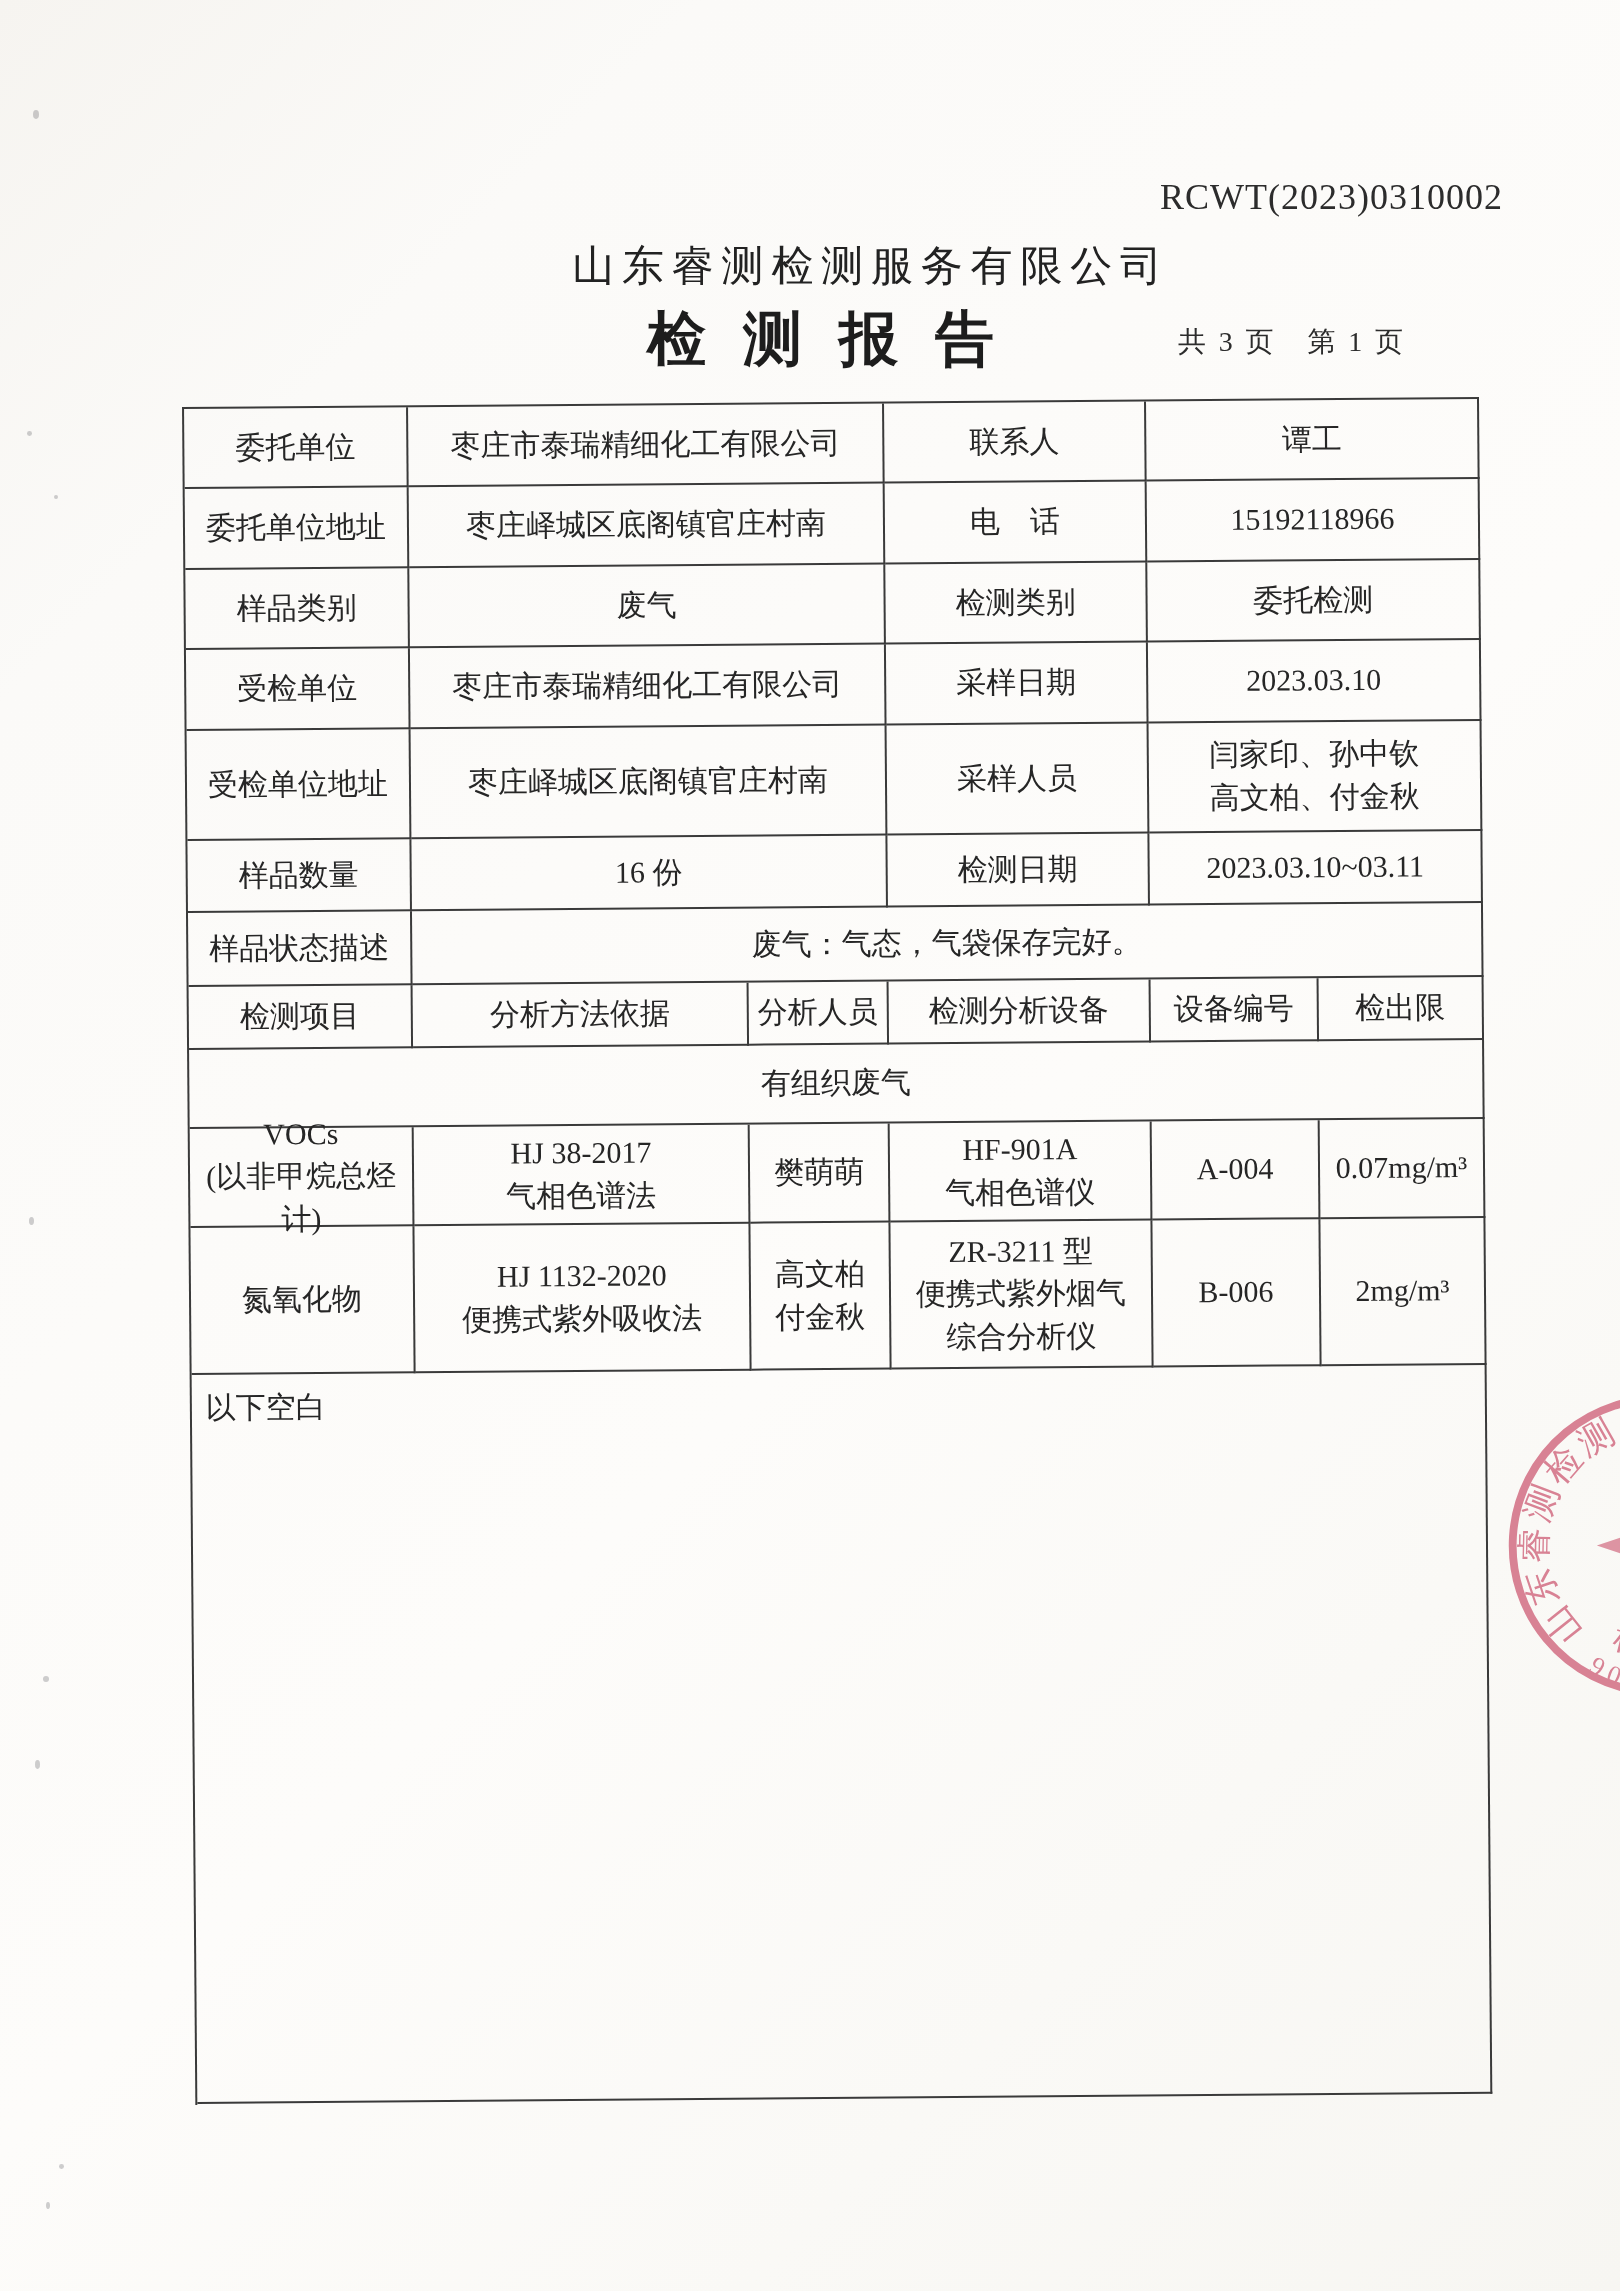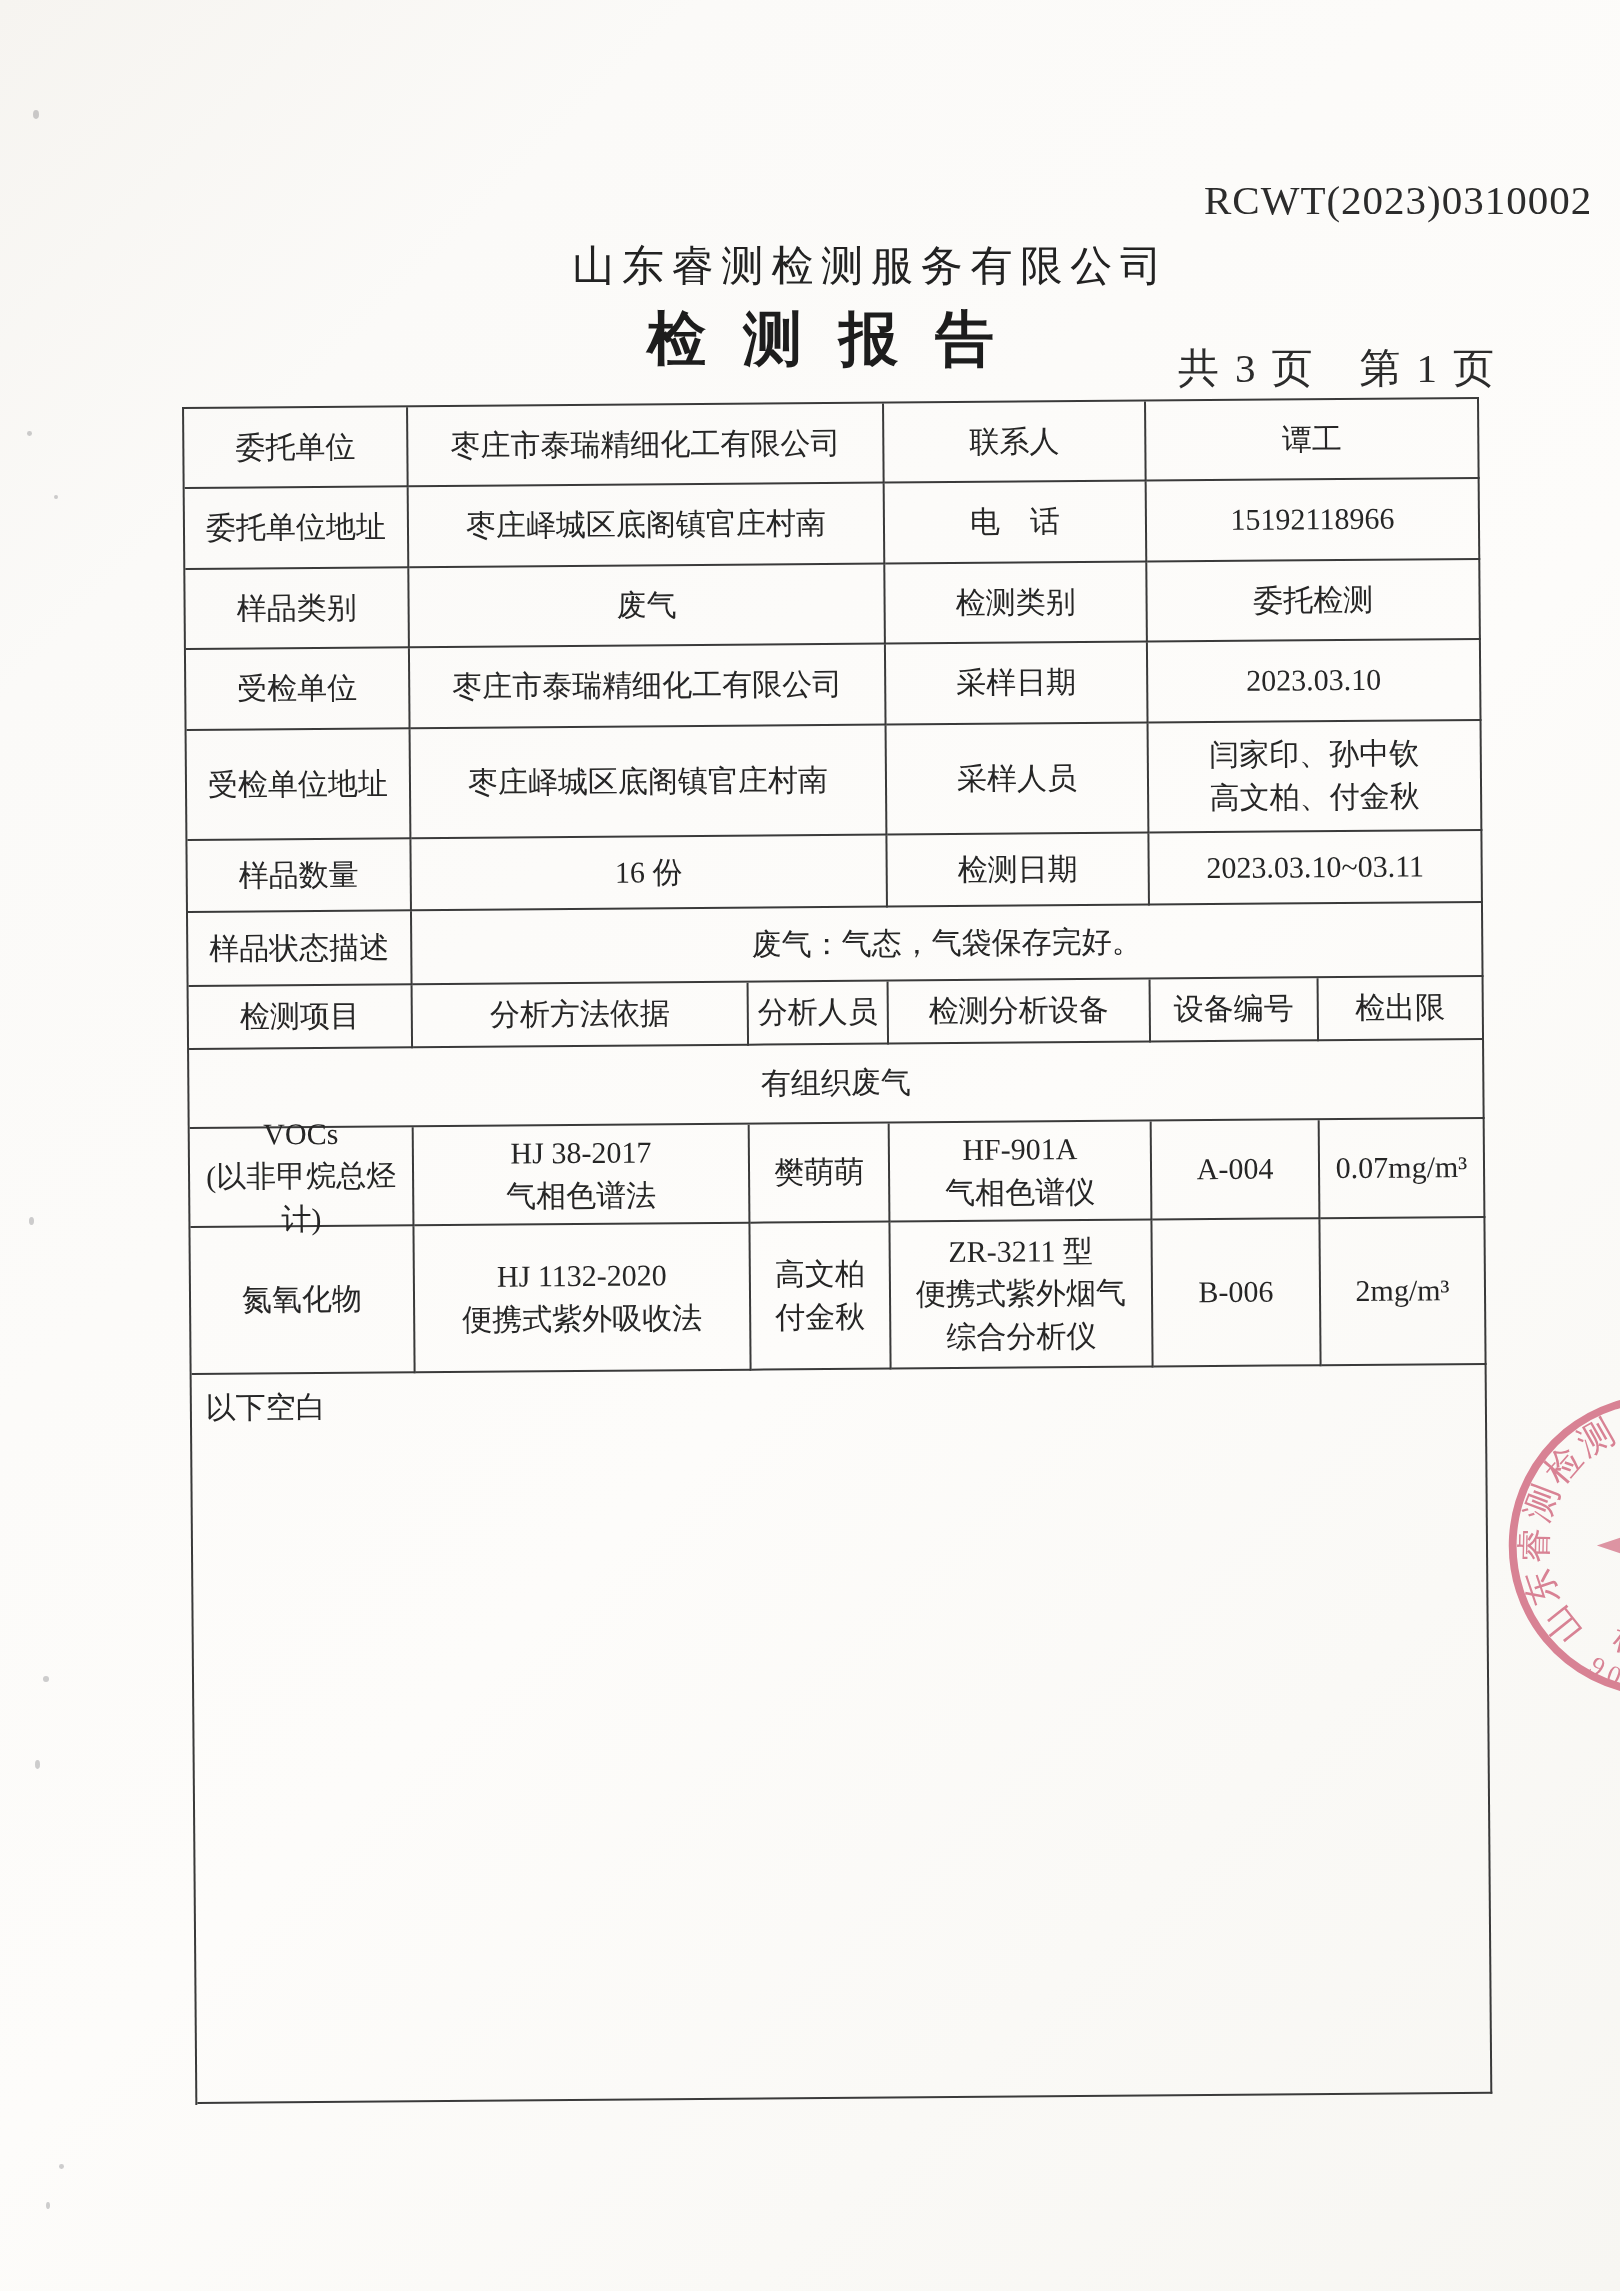--- a/index.html
+++ b/index.html
@@ -11,37 +11,37 @@
   html,body{margin:0;padding:0;background:#e8e6e2;}
   .page{
     position:relative;
     width:1620px;height:2292px;
     background:linear-gradient(135deg,#f6f4f0 0%,#fbfaf8 18%,#fdfcfa 55%,#f7f6f2 100%);
     overflow:hidden;
     font-family:"Liberation Serif","DejaVu Serif",serif;
     color:var(--ink);
   }
   .report-no{
-    position:absolute;left:1204px;top:176px;
-    font-size:41px;letter-spacing:1px;color:#2c2c2c;
+    position:absolute;left:1160px;top:176px;
+    font-size:36px;letter-spacing:1px;color:#2c2c2c;
   }
   .company-name{
     position:absolute;left:0;top:238px;width:100%;
     text-align:center;font-size:42px;letter-spacing:7.8px;color:#222;
     transform:translateX(61px);
   }
   .report-title{
     position:absolute;left:0;top:300px;width:100%;
     text-align:center;font-size:59px;font-weight:bold;
     letter-spacing:37px;color:#1d1d1d;
     transform:translateX(29px);
   }
   .pagination{
-    position:absolute;left:1178px;top:341px;
-    font-size:41px;letter-spacing:2.9px;color:#2c2c2c;
+    position:absolute;left:1178px;top:323px;
+    font-size:28px;letter-spacing:2.9px;color:#2c2c2c;
   }
   .tbl{
     position:absolute;left:182px;top:402px;
     width:1295px;height:1696px;
     display:grid;
     grid-template-columns:224px 336px 140px 262px 168px 165px;
     grid-template-rows:80px 81px 80px 81px 110px 72px 74px 63px 79px 99px 147px 729px;
     border-top:2px solid var(--line);
     border-left:2px solid var(--line);
     transform:rotate(-0.45deg);

